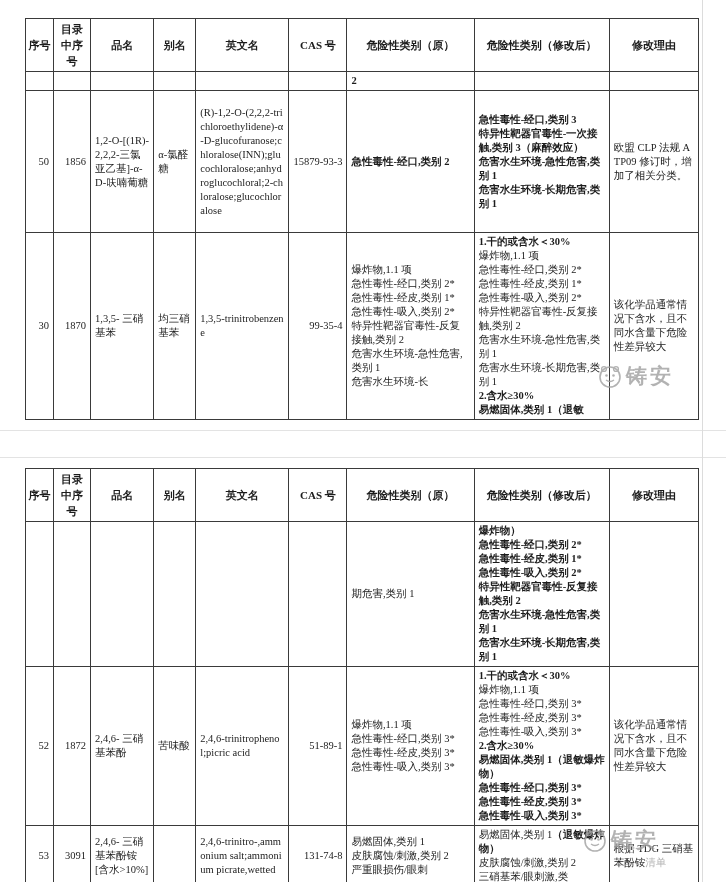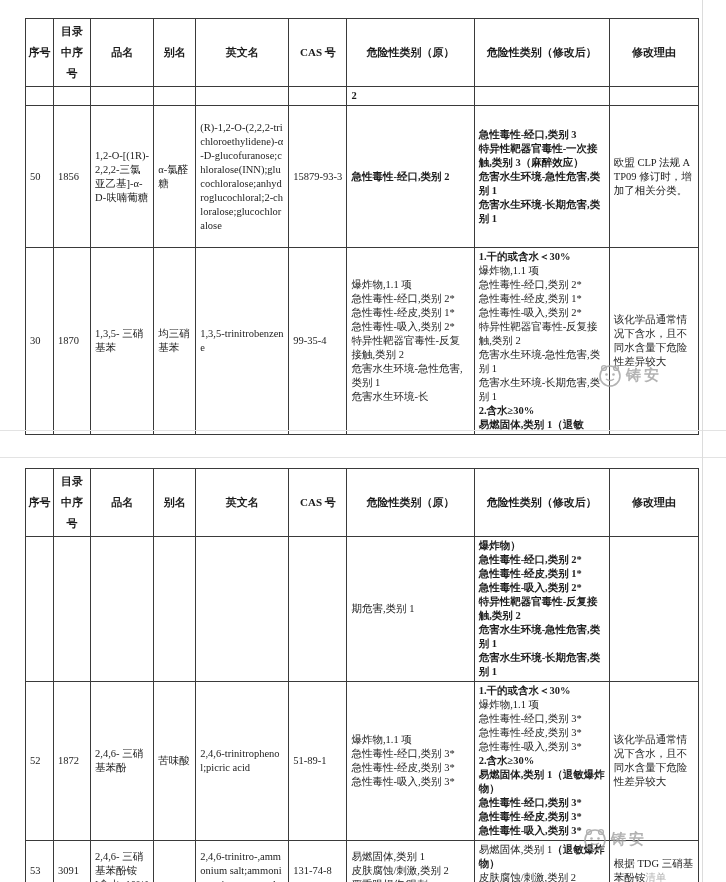--- a/index.html
+++ b/index.html
@@ -3,41 +3,41 @@
 <meta charset="utf-8">
 <style>
   html,body{margin:0;padding:0;background:#ffffff;}
   .sheet{position:relative;width:726px;height:882px;background:#fff;overflow:hidden;
          font-family:"Liberation Serif","DejaVu Serif",serif;color:#1c1c1c;}
   table.doc{position:absolute;left:25px;width:674px;border-collapse:collapse;table-layout:fixed;
             background:#fff;}
   table.doc th,table.doc td{border:1px solid #3a3a3a;padding:2px 4px;overflow:hidden;
             word-break:break-all;font-size:10.5px;line-height:14px;vertical-align:middle;}
   table.doc{border:1.5px solid #2b2b2b;}
-  table.doc th{font-weight:bold;text-align:center;font-size:11px;line-height:21px;padding:2px 2px;}
-  .ctr{text-align:left;}
+  table.doc th{font-weight:bold;text-align:center;font-size:11px;line-height:16px;padding:2px 2px;}
+  .ctr{text-align:right;}
   .top{vertical-align:top;}
   .b{font-weight:bold;}
   .ln{margin:0;}
   .hr-head{height:44px;}
   .hr-cont1{height:16px;}
   .hr-r50{height:142px;}
   .hr-r51{height:180px;}
   .hr-cont2{height:134px;}
   .hr-r52{height:156px;}
   .hr-r53{height:52px;}
   .pageno{position:absolute;width:674px;left:25px;text-align:center;font-size:9.5px;color:#333;}
   .pg1{top:407px;}
   .pg2{top:864px;}
   .scanline{position:absolute;left:0;width:726px;height:1px;background:#e3e3e3;}
   .sl1{top:430px;}
   .sl2{top:457px;}
   .edgeline{position:absolute;top:0;left:702px;width:1px;height:882px;background:#dcdcdc;}
   .wm{position:absolute;display:flex;align-items:center;gap:3px;color:#a0a0a0;opacity:.8;
-      font-size:15px;font-weight:bold;letter-spacing:3px;z-index:5;pointer-events:none;
+      font-size:21px;font-weight:bold;letter-spacing:3px;z-index:5;pointer-events:none;
       font-family:"Liberation Sans","DejaVu Sans",sans-serif;}
   .wm1{left:597px;top:362px;}
   .wm2{left:582px;top:826px;}
   .wm svg{display:block;}
   .faint{color:#b5b5b5;}
 </style>
 </head>
 <body>
 
 <div class="sheet">

